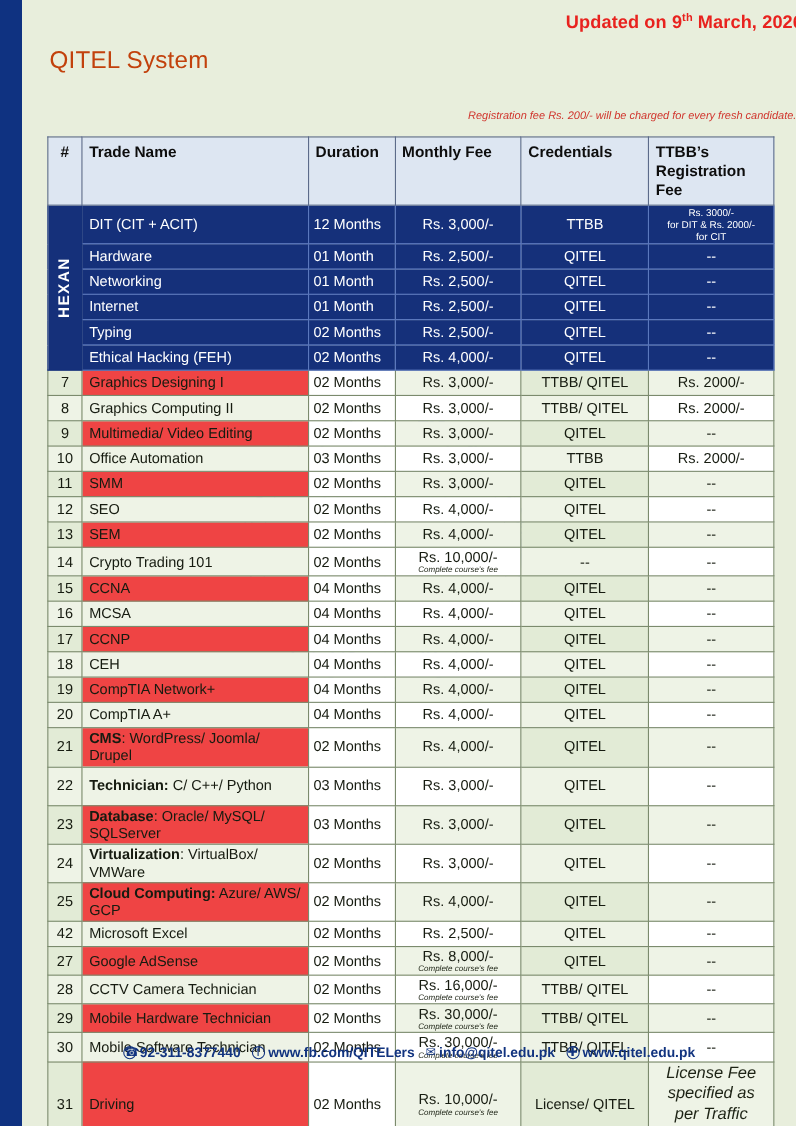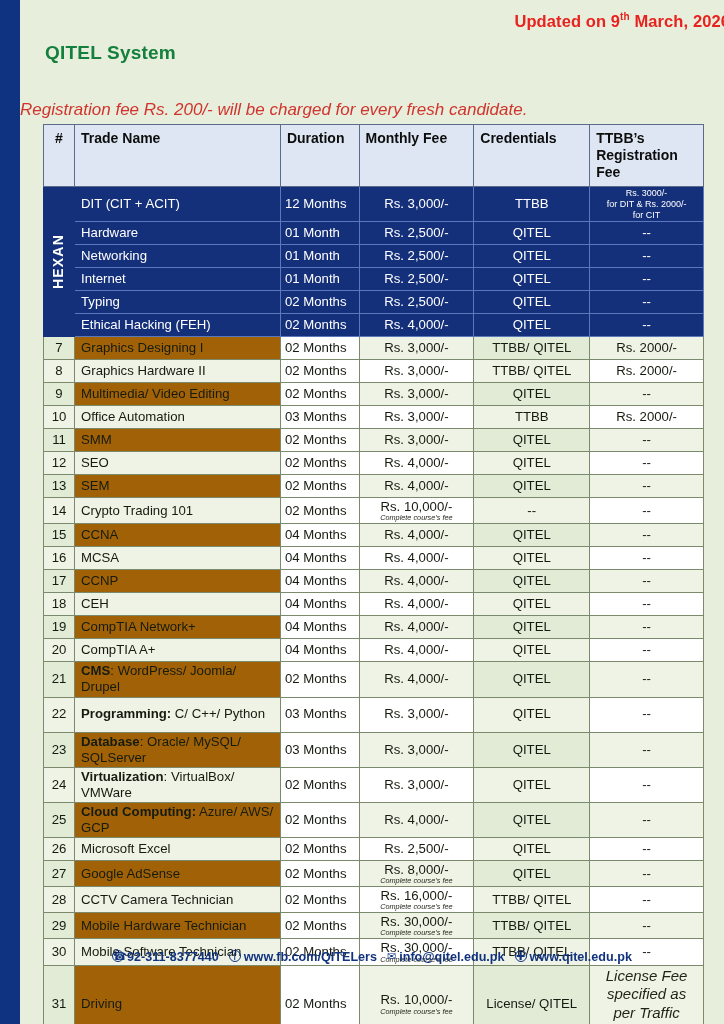--- a/index.html
+++ b/index.html
@@ -54,44 +54,44 @@
     font-size: 16.5px;
     letter-spacing: .1px;
     white-space: nowrap;
   }
   #updated sup { font-size: 10px; vertical-align: super; }
 
   #brand-watermark {
     position: absolute;
     left: 25px;
     top: 42px;
-    font-size: 19px;
-    font-weight: bold;
-    color: #15803d;
+    font-size: 22px;
+    font-weight: normal;
+    color: #c2410c;
     letter-spacing: .2px;
   }
 
   #main-title {
     position: absolute;
     top: 65px;
     left: 0; width: 704px;
     text-align: center;
     font-size: 21px;
     font-weight: bold;
     color: #11337f;
     text-decoration: underline;
     text-underline-offset: 3px;
   }
 
   #subtitle {
     position: absolute;
     top: 100px;
     left: 0; width: 704px;
-    text-align: left;
-    font-size: 17px;
+    text-align: right;
+    font-size: 10px;
     font-style: italic;
     color: #d0342c;
   }
 
   
   #tbl-wrap {
     position: absolute;
     left: 23px;
     top: 124px;
     width: 661px;
@@ -127,21 +127,21 @@
 
   
   col.c-num   { width: 30px; }
   col.c-trade { width: 199px; }
   col.c-dur   { width: 76px; }
   col.c-fee   { width: 111px; }
   col.c-cred  { width: 112px; }
   col.c-ttbb  { width: 110px; }
 
   td.num   { text-align: center; background: #e2ebd6; padding: 2px 2px; }
-  td.trade { text-align: left;   background: #a16207; padding-left: 6px; }
+  td.trade { text-align: left;   background: #ef4444; padding-left: 6px; }
   td.dur   { background: #ffffff; }
   td.fee   { text-align: center; background: #eef3e6; }
   td.cred  { text-align: center; background: #e2ebd6; }
   td.ttbb  { text-align: center; background: #eef3e6; }
 
   tr.alt td.dur  { background: #ffffff; }
   tr.alt td.fee  { background: #ffffff; }
   tr.alt td.cred { background: #eef3e6; }
   tr.alt td.ttbb { background: #ffffff; }
   tr.alt td.num,
@@ -337,21 +337,21 @@
           <tr class="row">
             <td class="num">7</td>
             <td class="trade">Graphics Designing I</td>
             <td class="dur">02 Months</td>
             <td class="fee">Rs. 3,000/-</td>
             <td class="cred">TTBB/ QITEL</td>
             <td class="ttbb">Rs. 2000/-</td>
           </tr>
           <tr class="alt row">
             <td class="num">8</td>
-            <td class="trade">Graphics Hardware II</td>
+            <td class="trade">Graphics Computing II</td>
             <td class="dur">02 Months</td>
             <td class="fee">Rs. 3,000/-</td>
             <td class="cred">TTBB/ QITEL</td>
             <td class="ttbb">Rs. 2000/-</td>
           </tr>
           <tr class="row">
             <td class="num">9</td>
             <td class="trade">Multimedia/ Video Editing</td>
             <td class="dur">02 Months</td>
             <td class="fee">Rs. 3,000/-</td>
@@ -449,21 +449,21 @@
           <tr class="tall">
             <td class="num">21</td>
             <td class="trade"><b class="tn">CMS</b>: WordPress/ Joomla/ Drupel</td>
             <td class="dur">02 Months</td>
             <td class="fee">Rs. 4,000/-</td>
             <td class="cred">QITEL</td>
             <td class="ttbb">--</td>
           </tr>
           <tr class="alt tall">
             <td class="num">22</td>
-            <td class="trade"><b class="tn">Programming:</b> C/ C++/ Python</td>
+            <td class="trade"><b class="tn">Technician:</b> C/ C++/ Python</td>
             <td class="dur">03 Months</td>
             <td class="fee">Rs. 3,000/-</td>
             <td class="cred">QITEL</td>
             <td class="ttbb">--</td>
           </tr>
           <tr class="tall">
             <td class="num">23</td>
             <td class="trade"><b class="tn">Database</b>: Oracle/ MySQL/ SQLServer</td>
             <td class="dur">03 Months</td>
             <td class="fee">Rs. 3,000/-</td>
@@ -480,21 +480,21 @@
           </tr>
           <tr class="tall">
             <td class="num">25</td>
             <td class="trade"><b class="tn">Cloud Computing:</b> Azure/ AWS/ GCP</td>
             <td class="dur">02 Months</td>
             <td class="fee">Rs. 4,000/-</td>
             <td class="cred">QITEL</td>
             <td class="ttbb">--</td>
           </tr>
           <tr class="alt row">
-            <td class="num">26</td>
+            <td class="num">42</td>
             <td class="trade">Microsoft Excel</td>
             <td class="dur">02 Months</td>
             <td class="fee">Rs. 2,500/-</td>
             <td class="cred">QITEL</td>
             <td class="ttbb">--</td>
           </tr>
           <tr class="row">
             <td class="num">27</td>
             <td class="trade">Google AdSense</td>
             <td class="dur">02 Months</td>

